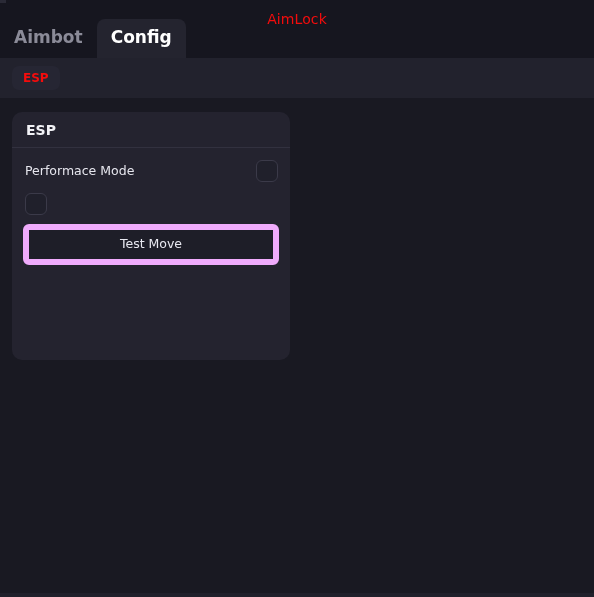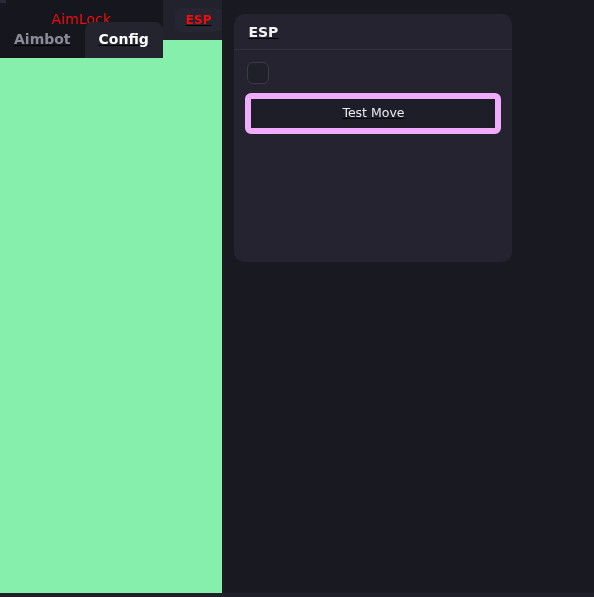--- a/index.html
+++ b/index.html
@@ -13,22 +13,22 @@
     font-family: "DejaVu Sans", sans-serif;
     overflow: hidden;
     position: relative;
   }
 
   
   .app {
     position: absolute;
     inset: 0;
     display: flex;
-    background: #86efac;
-    text-decoration: underline;
+    flex-direction: column;
+    background: #e5e5e5;
   }
 
   
   .header {
     position: relative;
     height: 58px;
     flex: 0 0 58px;
     background: #16161f;
     display: flex;
     align-items: flex-end;
@@ -48,21 +48,21 @@
   }
   .tabs {
     display: flex;
     align-items: flex-end;
     height: 100%;
     padding-left: 0px;
     position: relative;
     z-index: 2;
   }
   .tab {
-    font-size: 14px;
+    font-size: 17px;
     line-height: 1;
     padding: 10px 14px 12px 14px;
     color: #8b8b98;
     font-weight: 700;
     border-radius: 8px 8px 0 0;
     cursor: pointer;
     user-select: none;
     background: transparent;
     white-space: nowrap;
   }
@@ -215,20 +215,24 @@
   <div class="content">
 
     <div class="panel">
 
       <div class="panel-header">
         <div class="panel-title">ESP</div>
       </div>
 
       <div class="panel-body">
 
+        <div class="row">
+          <span class="row-label">Performace Mode</span>
+          <span class="checkbox"></span>
+        </div>
 
         <div class="row">
           <span class="checkbox"></span>
         </div>
 
         <button class="btn">Test Move</button>
 
 
       </div>
     </div>

